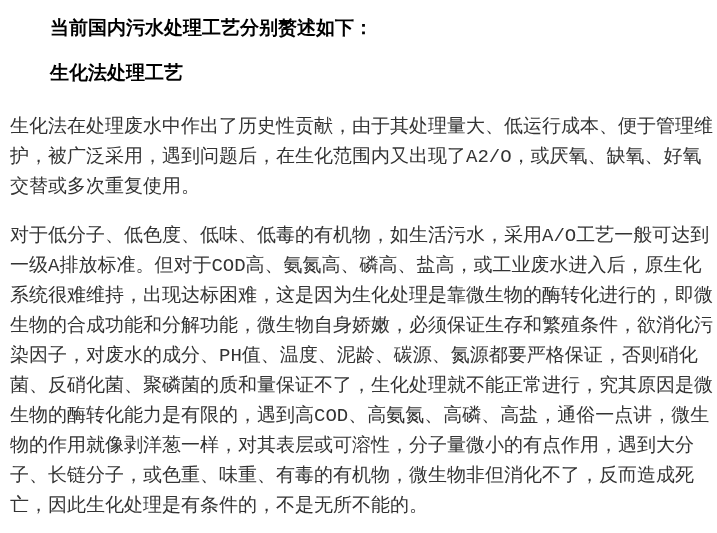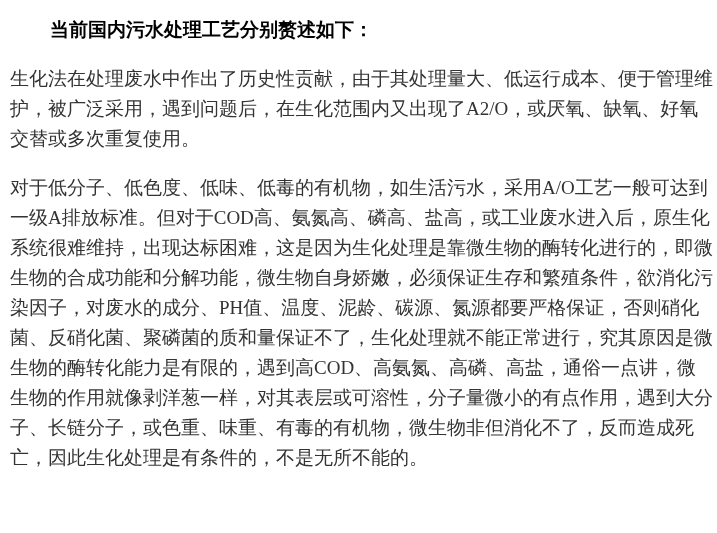--- a/index.html
+++ b/index.html
@@ -8,21 +8,21 @@
     background: #ffffff;
   }
   .page {
     position: relative;
     width: 717px;
     height: 533px;
     box-sizing: border-box;
     padding: 19px 4px 0 10px;
     background: #ffffff;
     overflow: hidden;
-    font-family: Liberation Serif, serif;
+    font-family: Liberation Mono, monospace;
   }
   .heading {
     margin: 0 0 0 40px;
     font-size: 19px;
     line-height: 21px;
     font-weight: bold;
     color: #000000;
     white-space: nowrap;
   }
   .heading.intro {
@@ -41,18 +41,19 @@
     text-align: left;
   }
 </style>
 </head>
 <body>
 
 <div class="page">
 
   <div class="heading intro">当前国内污水处理工艺分别赘述如下：</div>
 
+  <div class="heading section">生化法处理工艺</div>
 
   <p class="body-para">生化法在处理废水中作出了历史性贡献，由于其处理量大、低运行成本、便于管理维护，被广泛采用，遇到问题后，在生化范围内又出现了A2/O，或厌氧、缺氧、好氧交替或多次重复使用。</p>
 
   <p class="body-para">对于低分子、低色度、低味、低毒的有机物，如生活污水，采用A/O工艺一般可达到一级A排放标准。但对于COD高、氨氮高、磷高、盐高，或工业废水进入后，原生化系统很难维持，出现达标困难，这是因为生化处理是靠微生物的酶转化进行的，即微生物的合成功能和分解功能，微生物自身娇嫩，必须保证生存和繁殖条件，欲消化污染因子，对废水的成分、PH值、温度、泥龄、碳源、氮源都要严格保证，否则硝化菌、反硝化菌、聚磷菌的质和量保证不了，生化处理就不能正常进行，究其原因是微生物的酶转化能力是有限的，遇到高COD、高氨氮、高磷、高盐，通俗一点讲，微生物的作用就像剥洋葱一样，对其表层或可溶性，分子量微小的有点作用，遇到大分子、长链分子，或色重、味重、有毒的有机物，微生物非但消化不了，反而造成死亡，因此生化处理是有条件的，不是无所不能的。</p>
 
 </div>
 
 </body></html>

